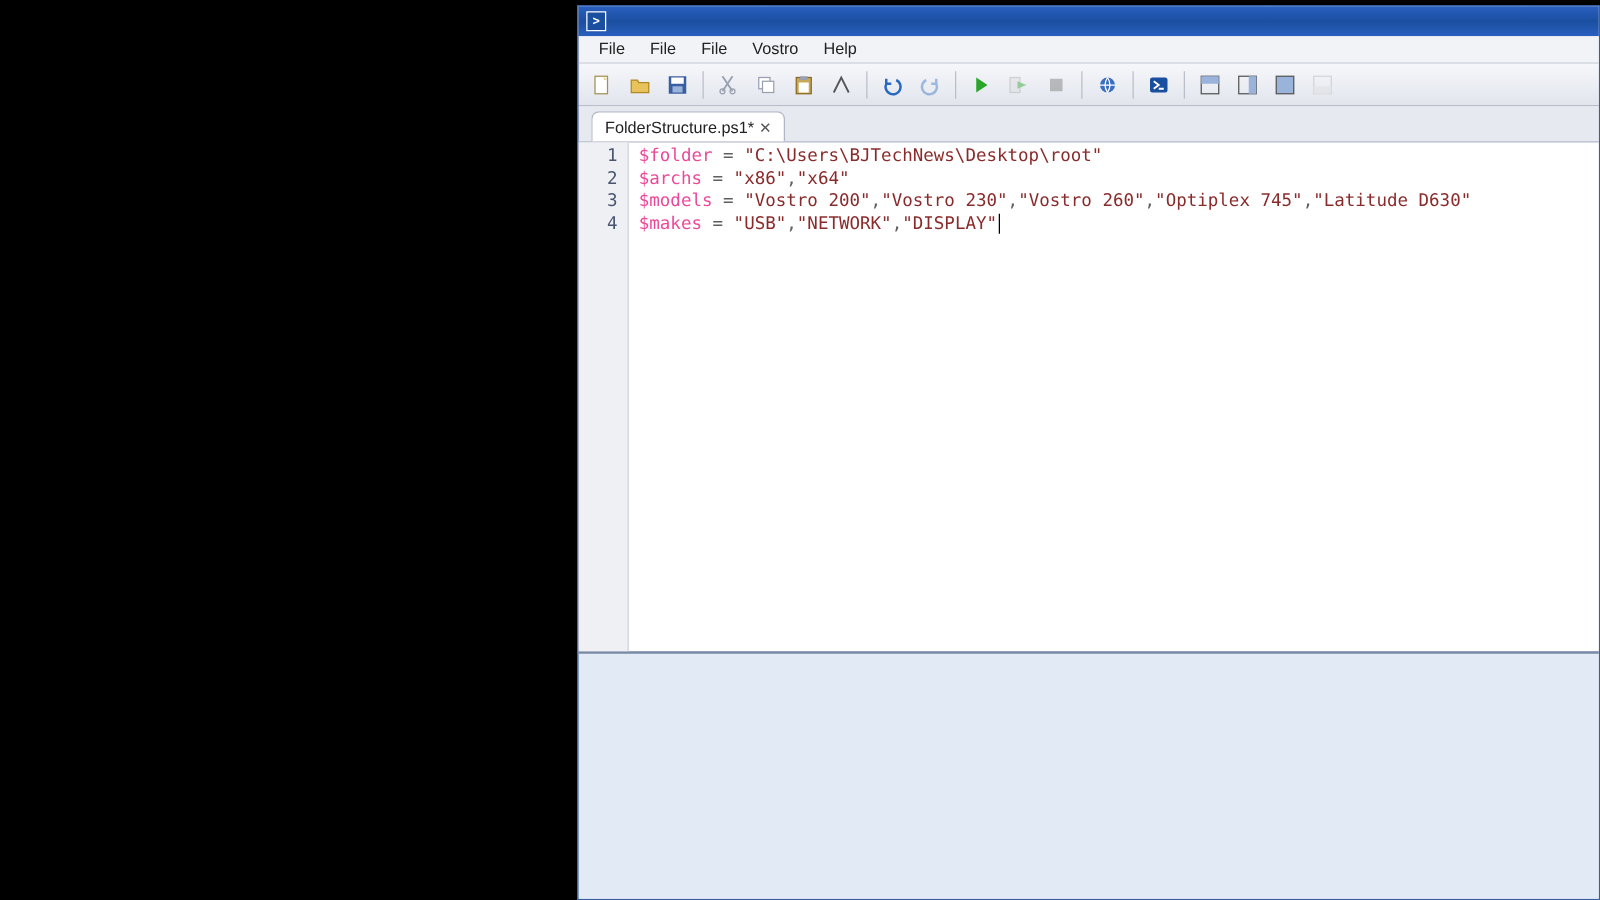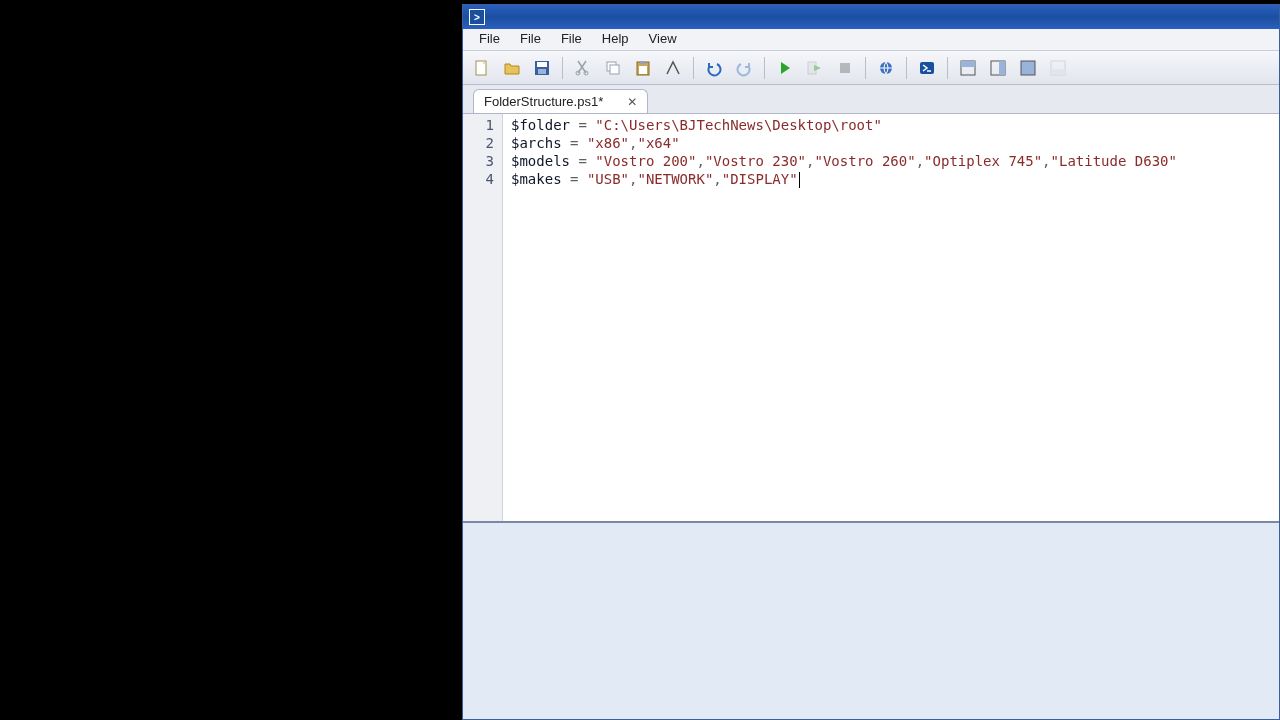--- a/index.html
+++ b/index.html
@@ -81,21 +81,21 @@
     padding: 0 10px;
   }
   .tab {
     background: #fff;
     border: 1px solid #b0b6c5;
     border-bottom: none;
     border-radius: 6px 6px 0 0;
     padding: 4px 10px;
     display: flex;
     align-items: center;
-    gap: 24px;
+    gap: 4px;
     font-size: 13px;
     color: #222;
   }
   .tab .close-x {
     font-size: 12px;
     color: #555;
     cursor: default;
   }
   .editor-wrap {
     display: flex;
@@ -125,21 +125,21 @@
     padding: 2px 8px;
     white-space: pre;
     overflow: hidden;
     color: #000;
     position: relative;
   }
   .code-line {
     height: 18px;
     line-height: 18px;
   }
-  .tok-var { color: #0f172a; margin-top: 15px; } 
+  .tok-var { color: #ec4899; margin-top: 15px; } 
   .tok-op  { color: #606060; }
   .tok-str { color: #8a2b2b; } 
   .caret {
     display: inline-block;
     width: 1px; height: 16px;
     background: #000;
     vertical-align: middle;
     margin-left: 1px;
   }
   .console-pane {
@@ -154,22 +154,22 @@
 <div class="window">
 
   <div class="titlebar">
     <span class="app-icon">&gt;</span>
   </div>
 
   <div class="menubar">
     <div class="menu-item">File</div>
     <div class="menu-item">File</div>
     <div class="menu-item">File</div>
+    <div class="menu-item">Vostro</div>
     <div class="menu-item">Help</div>
-    <div class="menu-item">View</div>
   </div>
 
   <div class="toolbar">
     <div class="btn">
       <svg viewBox="0 0 18 18">
           <rect x="3" y="2" width="10" height="14" fill="#fff" stroke="#a39055"></rect>
           <path d="M10 2 L13 5 L10 5 Z" fill="#e6d8a0"></path>
         </svg>
     </div>
     <div class="btn">

